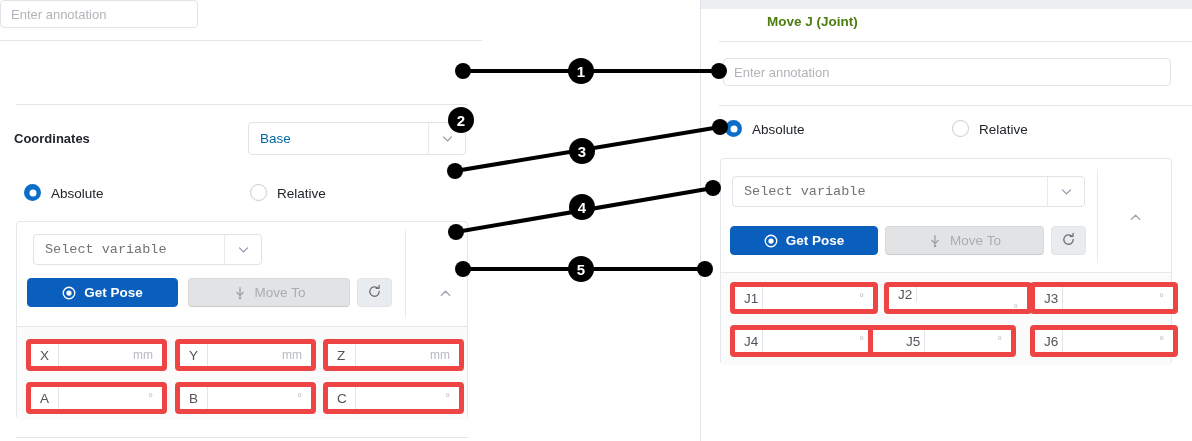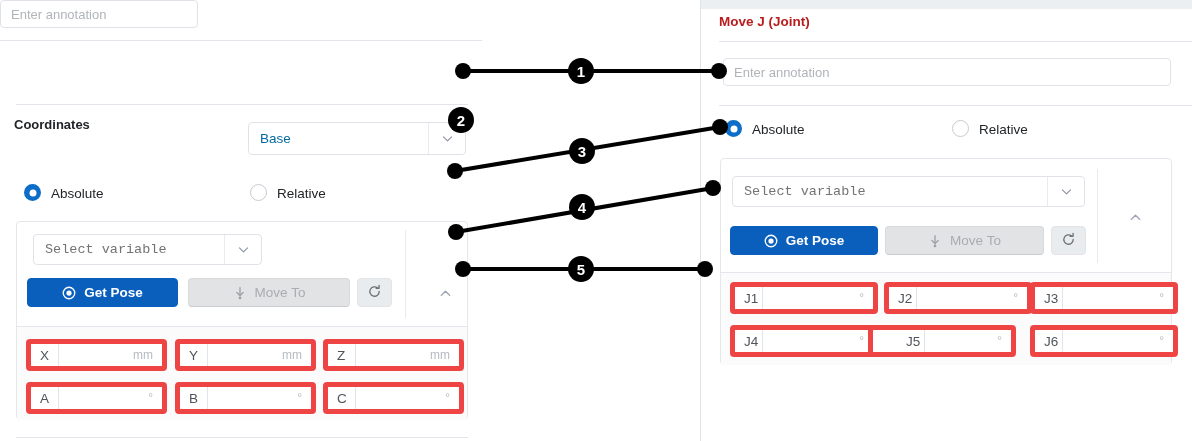--- a/index.html
+++ b/index.html
@@ -14,21 +14,21 @@
   }
   .root{position:relative;width:952px;height:441px;}
 
   
   .panel{position:absolute;top:0;height:441px;background:#fff;box-sizing:border-box;}
   .panel-left{left:0;width:700px;}
   .panel-right{left:700px;width:492px;border-left:1px solid #dfe3e8;}
   .right-topbar{position:absolute;left:0;top:0;width:100%;height:9px;background:#eceff2;}
 
   .panel-title{
-    font-weight:bold;font-size:13.5px;color:#b91c1c;
+    font-weight:bold;font-size:13.5px;color:#4d7c0f;margin-left:48px;
   }
   .title-left{position:absolute;left:14px;top:12px;}
   .title-right{position:absolute;left:18px;top:14px;}
 
   .hr{position:absolute;height:1px;background:#e2e5e9;}
 
   
   .inp{
     box-sizing:border-box;background:#fff;
     border:1px solid #dfe3e8;border-radius:4px;
@@ -42,21 +42,21 @@
   
   .selwrap{position:absolute;display:flex;box-sizing:border-box;
     border:1px solid #dfe3e8;border-radius:4px;background:#fff;overflow:hidden;}
   .selwrap .selval{flex:1;display:flex;align-items:center;padding-left:11px;
     font-size:13.5px;color:#0369a1;}
   .selwrap .selval.ph{color:#737373;font-family:Liberation Mono, monospace;}
   .selwrap .caret{width:36px;border-left:1px solid #e7eaee;display:flex;
     align-items:center;justify-content:center;}
   .caret svg{display:block;}
 
-  .coord-label{position:absolute;left:14px;top:117px;font-weight:bold;font-size:13px;}
+  .coord-label{position:absolute;left:14px;top:131px;font-weight:bold;font-size:13px;}
   .coord-sel{left:248px;top:122px;width:218px;height:33px;}
 
   
   .radio-row{position:absolute;display:flex;align-items:flex-end;}
   .radio{width:17px;height:17px;border-radius:50%;box-sizing:border-box;
     display:inline-block;position:relative;flex:none;}
   .radio.on{border:2px solid #0d6ec9;background:#0d6ec9;}
   .radio.on:after{content:"";position:absolute;left:50%;top:50%;width:7px;height:7px;
     border-radius:50%;background:#fff;transform:translate(-50%,-50%);}
   .radio.off{border:1.6px solid #c6cbd1;background:#fff;}
@@ -285,21 +285,21 @@
             <path d="M3.5 10 L8 5.5 L12.5 10" fill="none" stroke="#9aa2b1" stroke-width="1.5" stroke-linecap="round" stroke-linejoin="round"></path>
           </svg>
       </div>
 
       <div class="card-sub" style="left:0;top:113px;width:450px;height:93px;"></div>
 
       <div class="numfield" style="left:9px;top:123px;width:148px;height:32px;">
         <div class="nlabel">J1</div>
         <div class="nval">°</div>
       </div>
-      <div class="numfield" style="left:163px;top:123px;width:148px;height:32px;">
+      <div class="numfield" style="left:163px;top:123px;width:148px;height:32px;flex-direction:column;">
         <div class="nlabel">J2</div>
         <div class="nval">°</div>
       </div>
       <div class="numfield" style="left:309px;top:123px;width:148px;height:32px;">
         <div class="nlabel">J3</div>
         <div class="nval">°</div>
       </div>
 
       <div class="numfield" style="left:9px;top:166px;width:148px;height:32px;">
         <div class="nlabel">J4</div>

